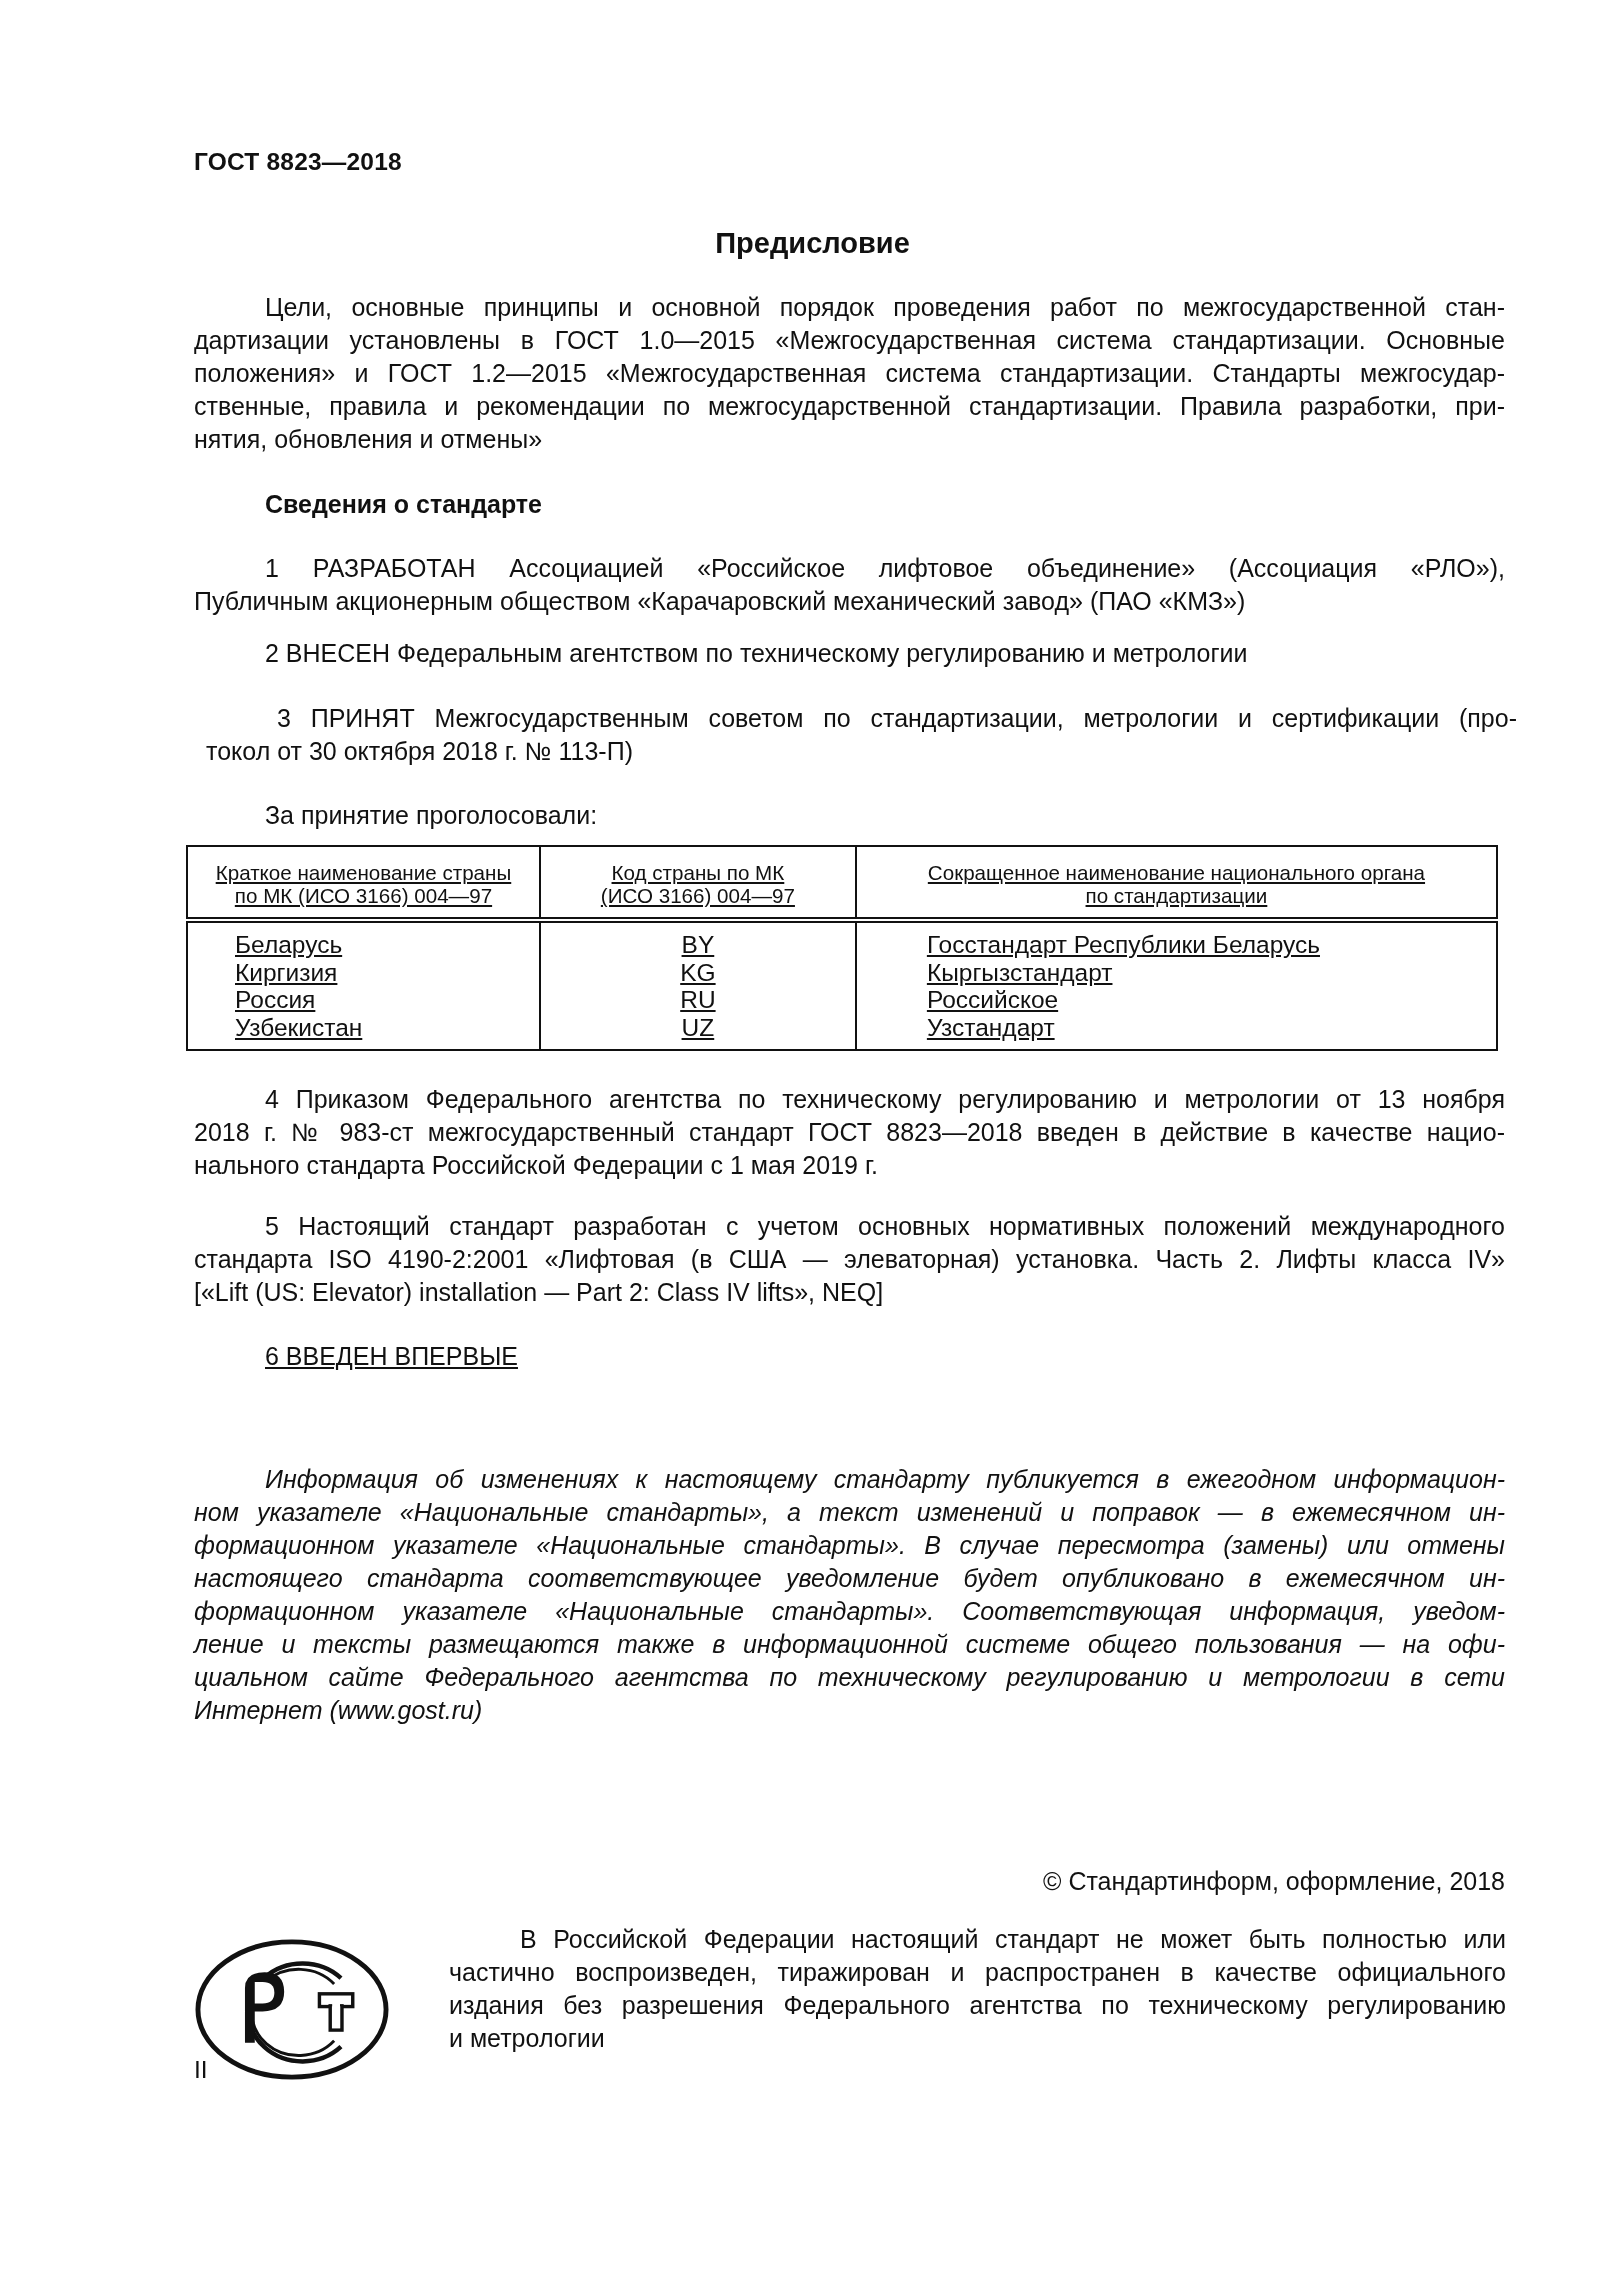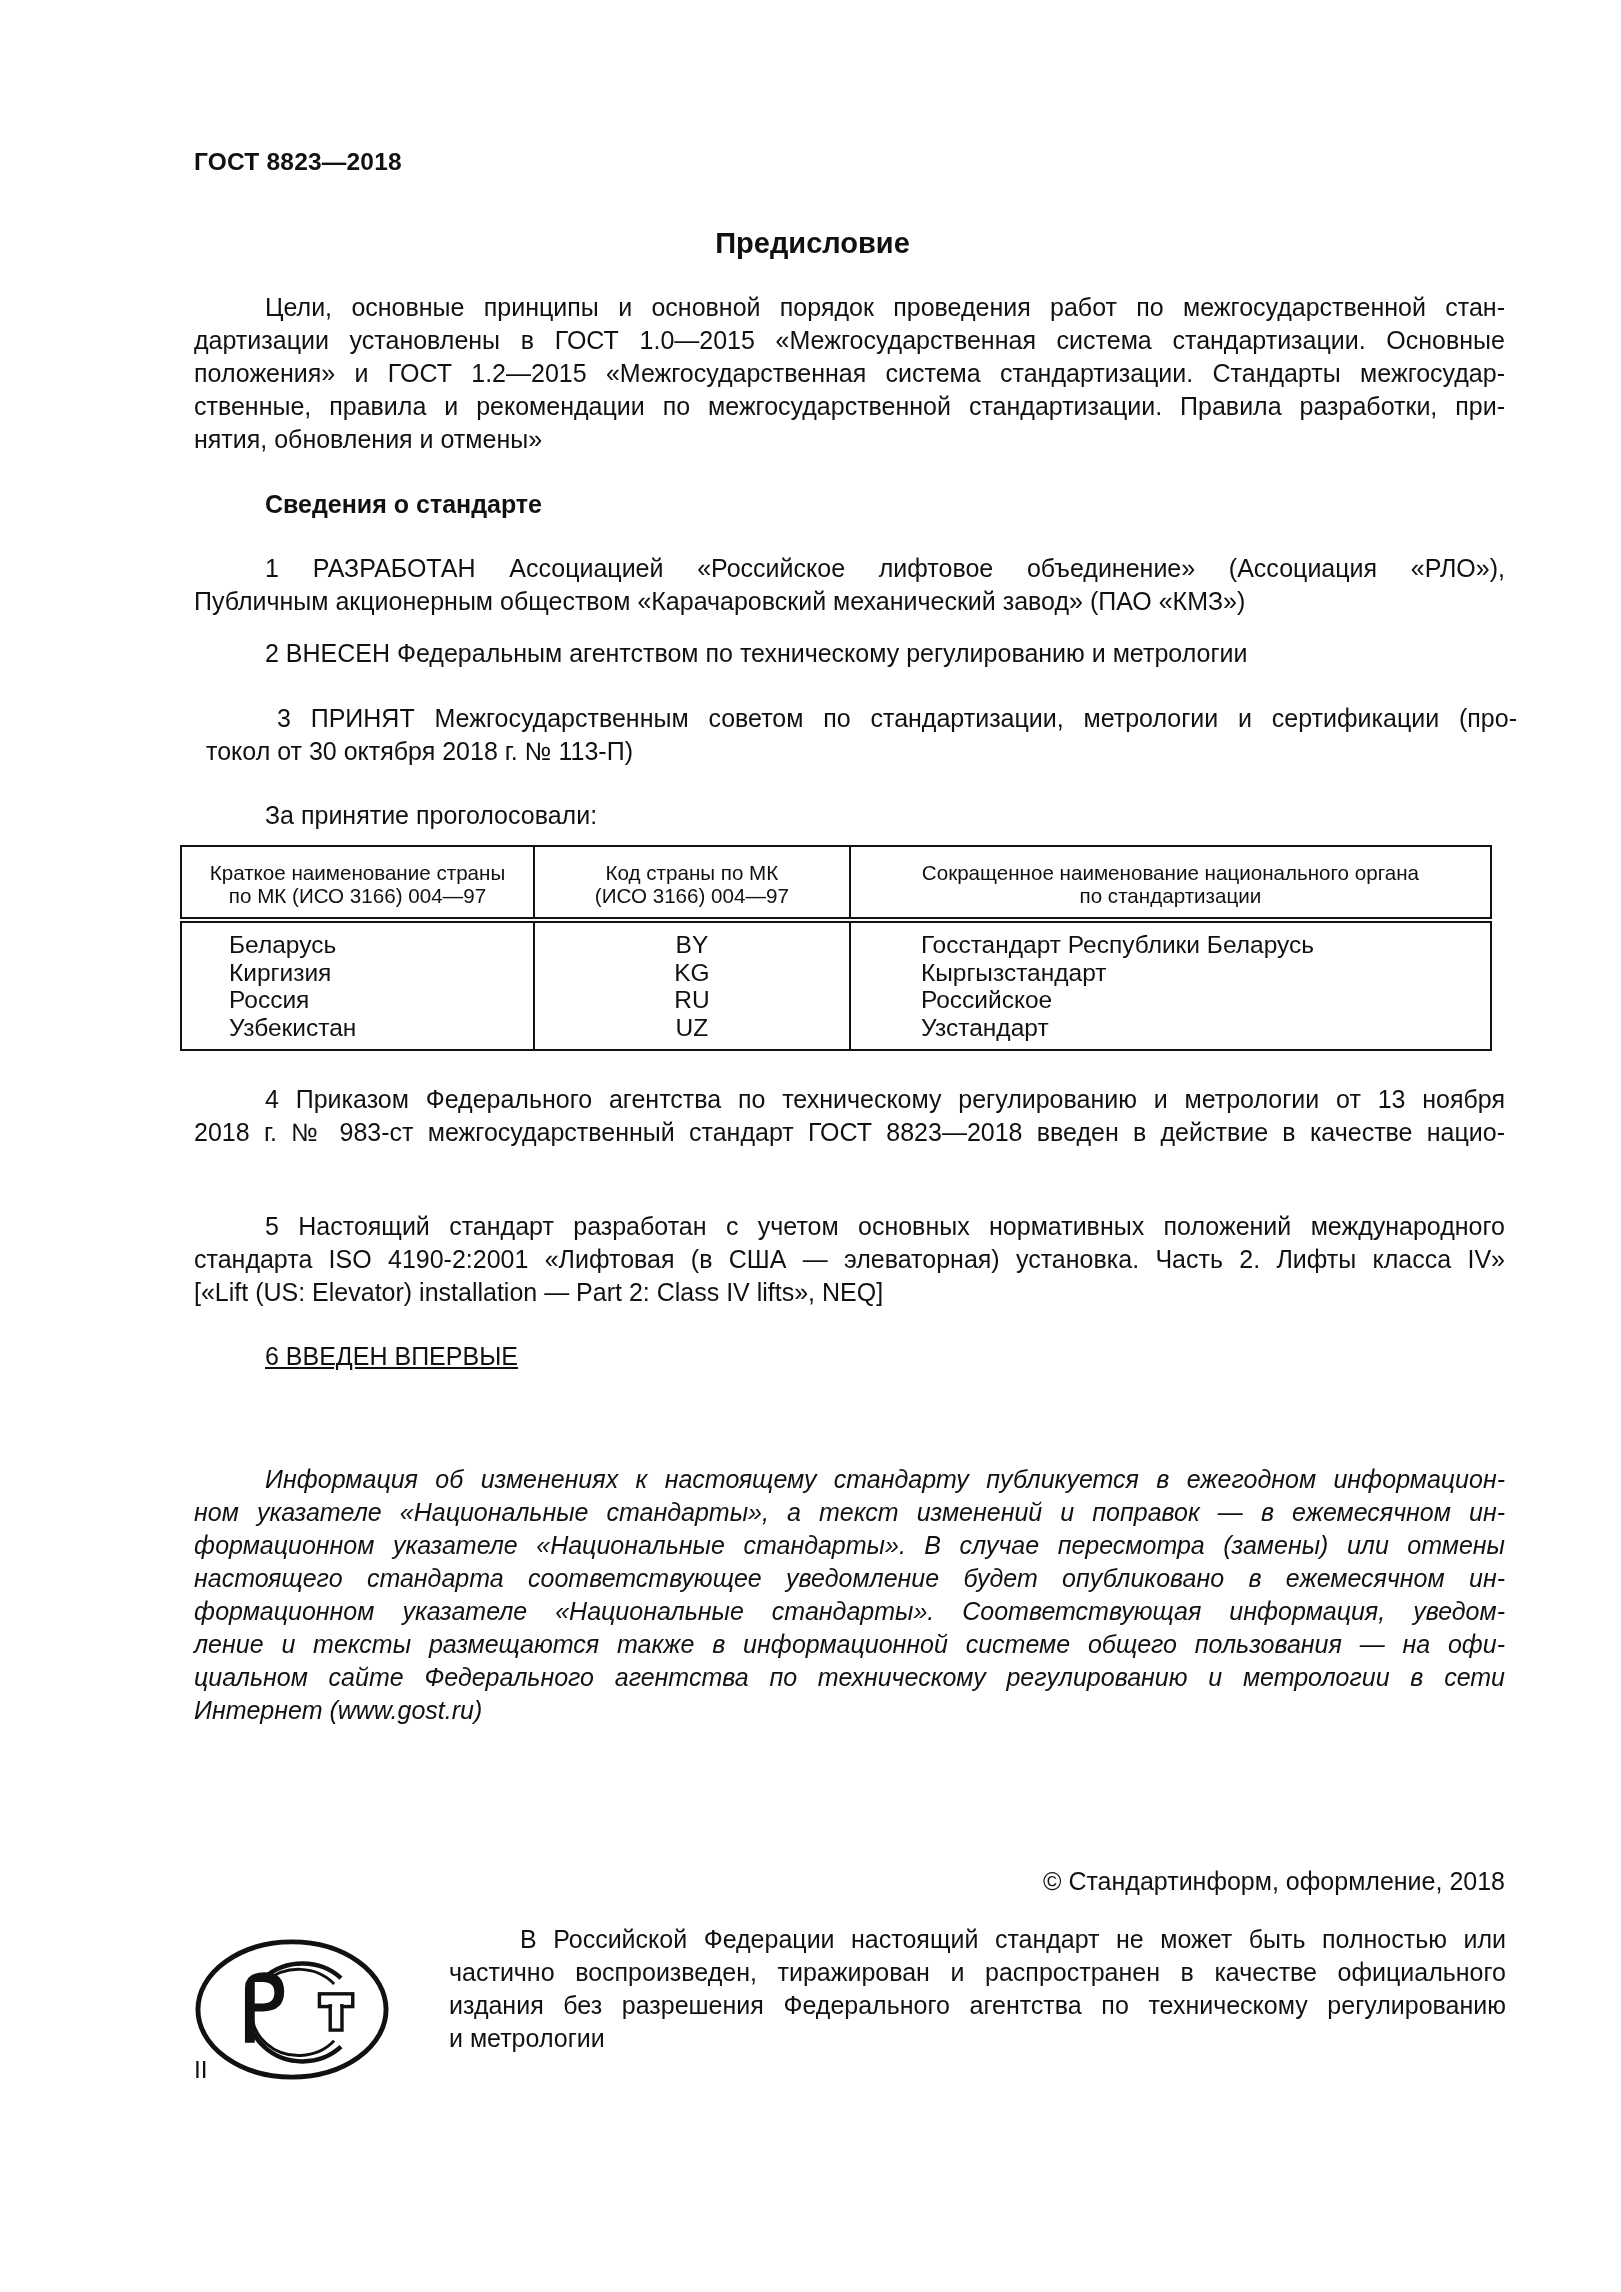--- a/index.html
+++ b/index.html
@@ -13,23 +13,24 @@
   .para {
     left: 194px; width: 1311px; font-size: 25px; line-height: 33px; text-align: justify;
   }
   .para .line { display: block; text-align: justify; text-align-last: justify; white-space: nowrap; }
   .para .line.last { text-align-last: left; }
   .indent { padding-left: 71px; }
   .heading { left: 265px; top: 490px; font-size: 25px; font-weight: bold; }
   .italic { font-style: italic; }
 
   table.vote {
-    position: absolute; left: 180px; top: 845px; width: 1312px;
+    position: absolute; left: 186px; top: 845px; width: 1312px;
     border-collapse: collapse; font-size: 24.5px;
     border: 2.9px solid #111;
+    text-decoration: underline;
   }
   table.vote th {
     font-weight: normal; font-size: 20.6px; line-height: 23.5px;
     padding: 13.7px 3.9px 9.8px 3.9px; text-align: center;
     border-right: 2px solid #111; height: 47px; vertical-align: middle;
     border-bottom: 6.9px double #111;
   }
   table.vote th:last-child { border-right: none; }
   table.vote td {
     vertical-align: top; border-right: 2px solid #111; padding: 7.8px 0 7.8px 0;
@@ -124,20 +125,21 @@
         <span class="cell-list">Российское</span>
         <span class="cell-list">Узстандарт</span>
       </td>
     </tr>
   </tbody>
 </table>
 
 <div class="abs para" style="top:1083px;">
   <span class="line indent">4 Приказом Федерального агентства по техническому регулированию и метрологии от 13 ноября</span>
   <span class="line">2018 г. № 983-ст межгосударственный стандарт ГОСТ 8823—2018 введен в действие в качестве нацио-</span>
+  <span class="line last">нального стандарта Российской Федерации с 1 мая 2019 г.</span>
 </div>
 
 <div class="abs para" style="top:1210px;">
   <span class="line indent">5 Настоящий стандарт разработан с учетом основных нормативных положений международного</span>
   <span class="line">стандарта ISO 4190-2:2001 «Лифтовая (в США — элеваторная) установка. Часть 2. Лифты класса IV»</span>
   <span class="line last">[«Lift (US: Elevator) installation — Part 2: Class IV lifts», NEQ]</span>
 </div>
 
 <div class="abs para" style="top:1340px;text-decoration:underline;">
   <span class="line indent last">6 ВВЕДЕН ВПЕРВЫЕ</span>

